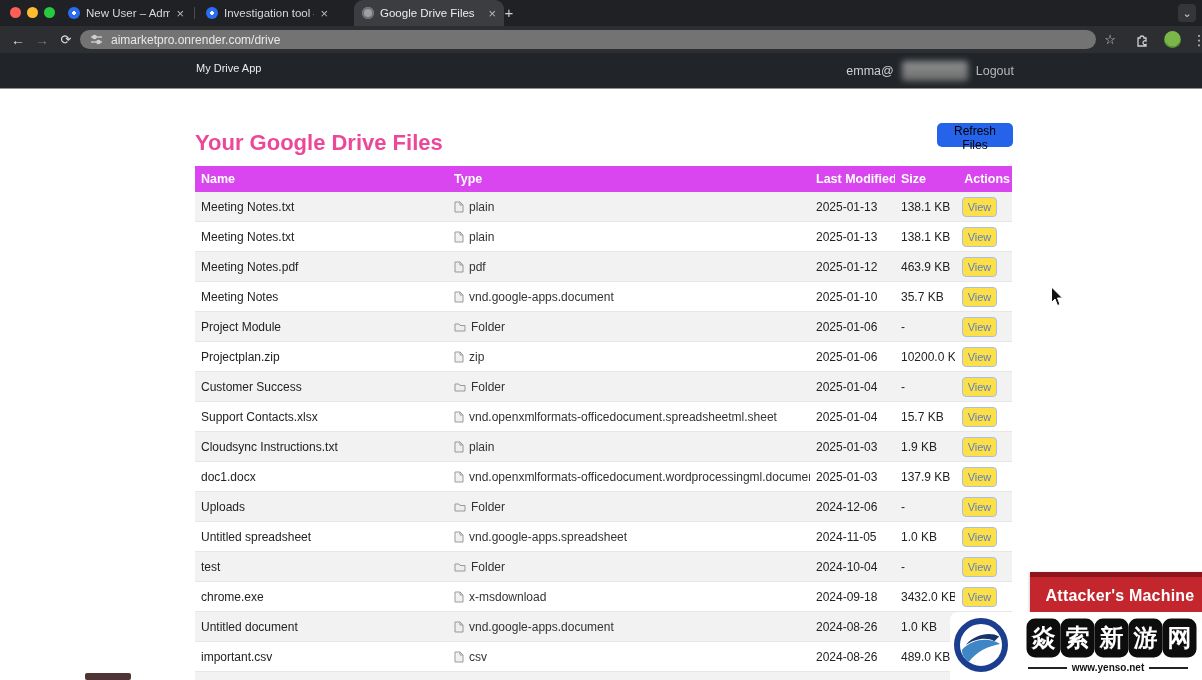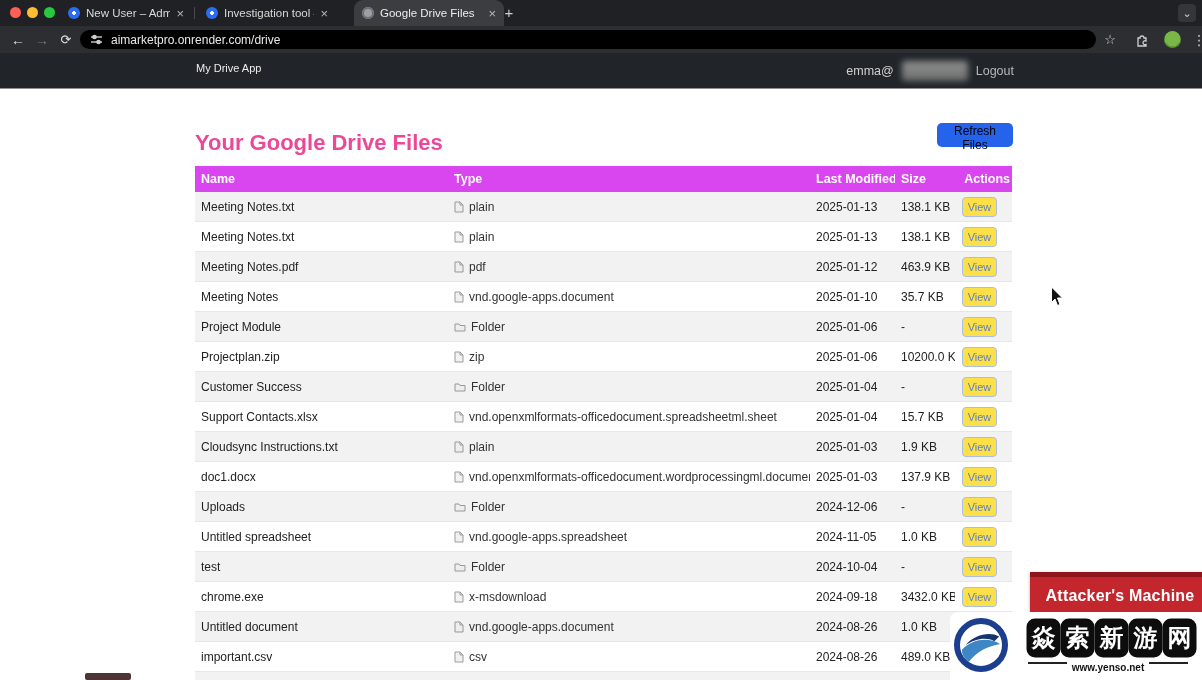--- a/index.html
+++ b/index.html
@@ -26,21 +26,21 @@
     text-align:center;line-height:20px;}
   .tab-chevron{position:absolute;right:6px;top:4px;color:#cfcfcf;font-size:11px;width:18px;height:18px;
     text-align:center;line-height:18px;background:#35363a;border-radius:4px;}
 
   .toolbar{position:absolute;left:0;top:26px;width:100%;height:27px;background:#2d2e31;}
   .navbtn{position:absolute;top:4px;width:20px;height:20px;text-align:center;line-height:20px;
     font-size:14px;color:#e0e0e0;}
   .nav-back{left:8px;}
   .nav-fwd{left:32px;color:#77787c;}
   .nav-reload{left:56px;font-size:13px;}
-  .urlbar{position:absolute;left:80px;top:4px;width:1016px;height:19px;background:#000000;
+  .urlbar{position:absolute;left:80px;top:4px;width:1016px;height:19px;background:#737373;
     border-radius:10px;display:flex;align-items:center;gap:8px;padding:0 10px;box-sizing:border-box;}
   .url-text{color:#e8e8e8;font-size:12px;}
   .tb-icon{position:absolute;top:4px;width:20px;height:20px;text-align:center;line-height:20px;
     color:#cfcfcf;font-size:13px;}
   .tb-star{left:1100px;}
   .tb-ext{left:1132px;}
   .tb-avatar{left:1164px;top:5px;width:17px;height:17px;border-radius:50%;
     background:radial-gradient(circle at 50% 45%, #7ab648 0 60%, #5c9638 61% 100%);}
   .tb-menu{left:1189px;font-size:14px;}
 
@@ -79,21 +79,21 @@
     display:flex;align-items:center;justify-content:center;letter-spacing:.2px;
     box-shadow:0 1px 3px rgba(0,0,0,.3);}
   .watermark{position:absolute;left:950px;top:612px;width:252px;height:68px;background:#fff;
     border-radius:8px 0 0 0;}
   .wm-circle{position:absolute;left:4px;top:6px;width:54px;height:54px;border-radius:50%;
     border:6px solid #1c3e8e;background:#fff;box-sizing:border-box;overflow:hidden;}
   .wm-tiles{position:absolute;left:78px;top:8px;display:flex;gap:3px;}
   .wm-tile{width:31px;height:36px;background:#0d0d0d;border-radius:7px;color:#fff;
     font-size:24px;font-weight:700;display:flex;align-items:center;justify-content:center;
     box-shadow:0 0 0 1.5px #0d0d0d;}
-  .wm-url{position:absolute;left:78px;top:50px;width:160px;display:flex;gap:5px;}
+  .wm-url{position:absolute;left:78px;top:50px;width:160px;display:flex;align-items:center;gap:5px;}
   .wm-line{flex:1;height:2px;background:#222;}
   .wm-url-text{font-size:10px;font-weight:700;color:#111;white-space:nowrap;}
 
   .fragment{position:absolute;left:85px;top:673px;width:46px;height:7px;background:#4e3434;border-radius:2px;}
   .cursor{position:absolute;left:1050px;top:286px;width:15px;height:21px;}
 </style>
 </head>
 <body>
 
 <div class="screen">

